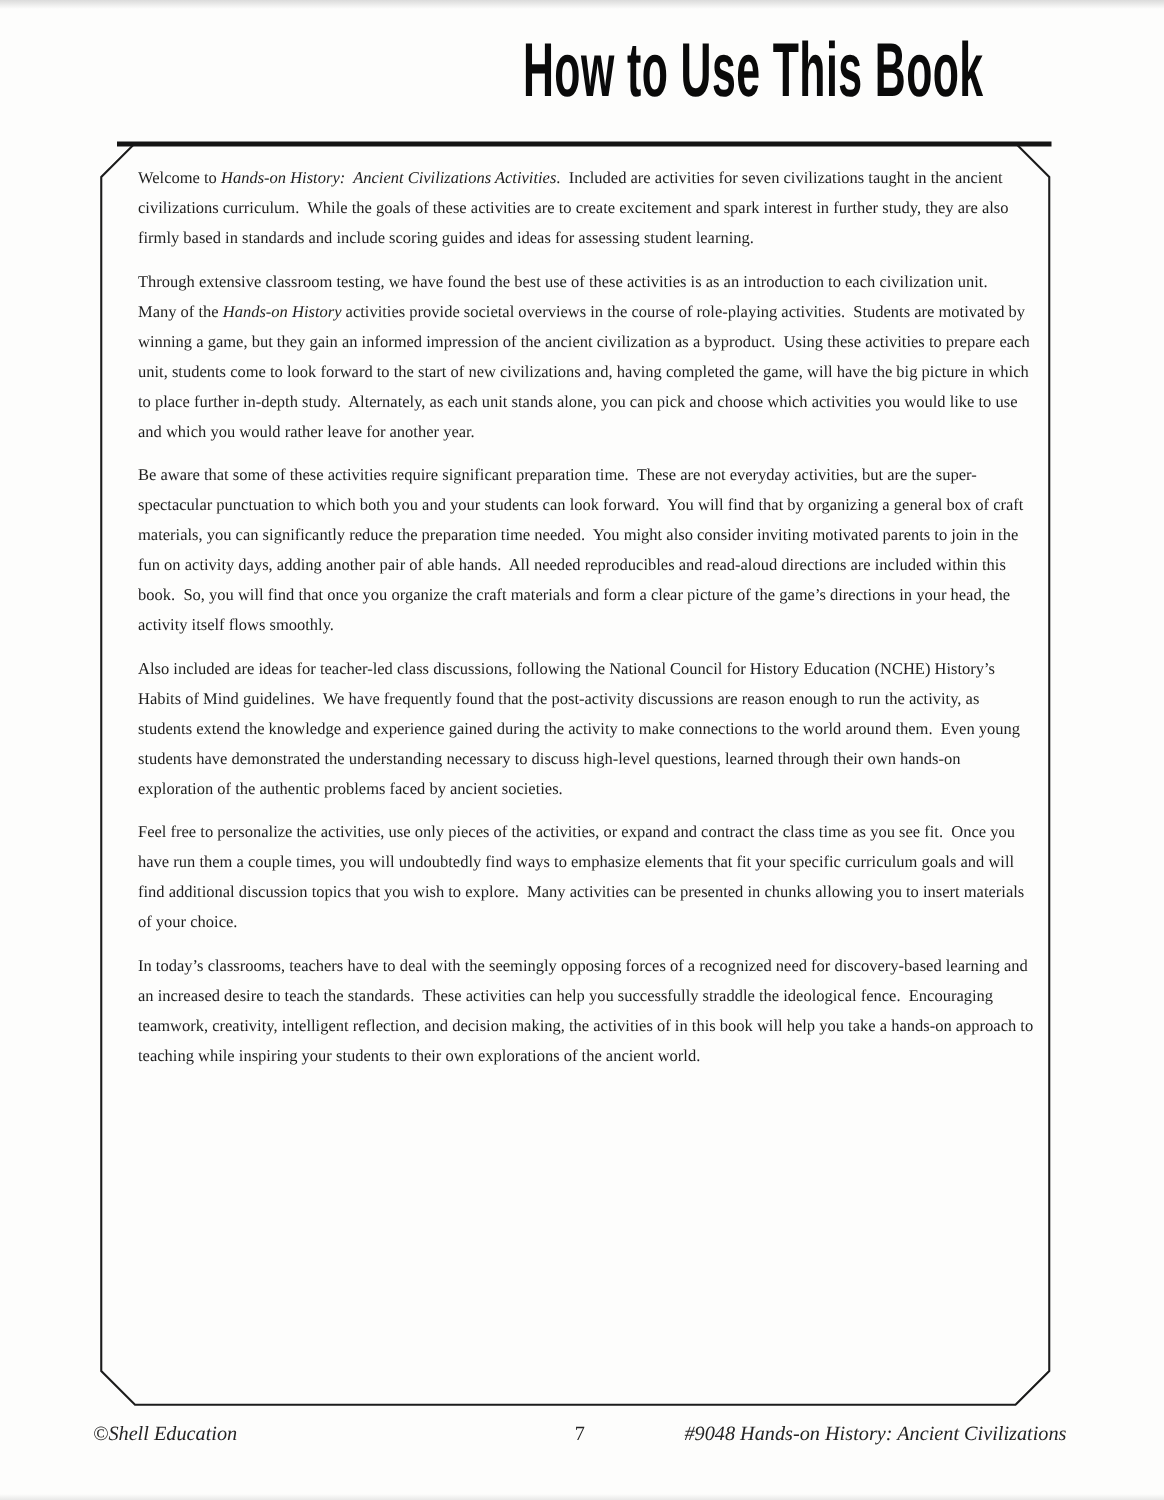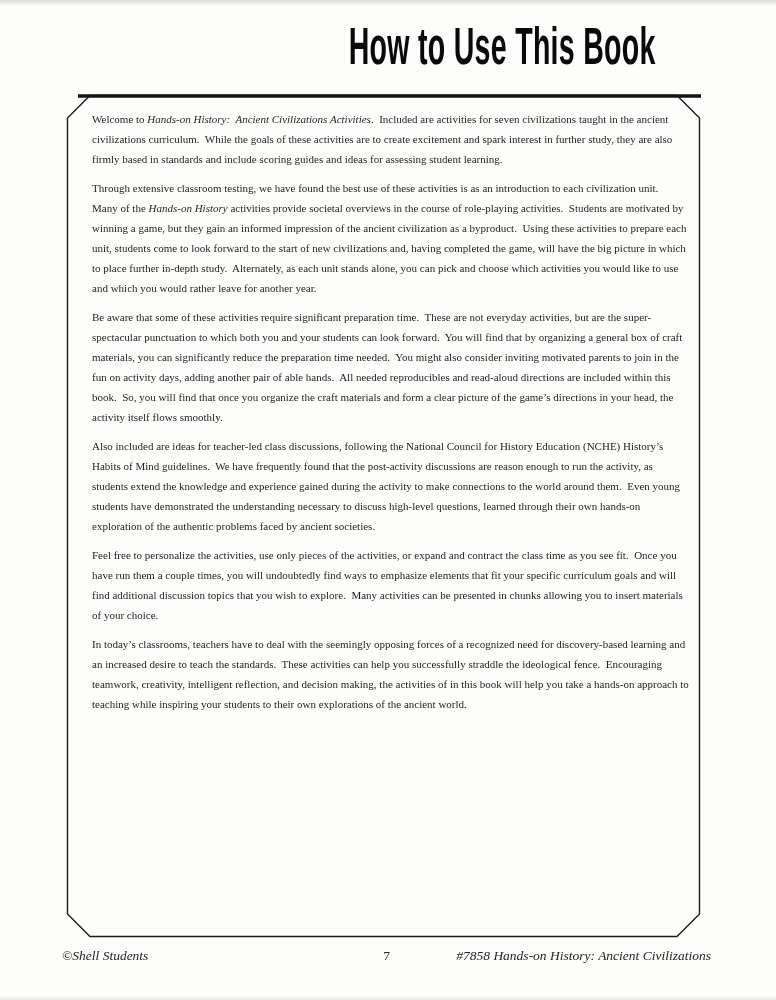--- a/index.html
+++ b/index.html
@@ -101,18 +101,18 @@
     <p><span>Welcome to </span><span class="it">Hands-on History:  Ancient Civilizations Activities</span><span>.  Included are activities for seven civilizations taught in the ancient civilizations curriculum.  While the goals of these activities are to create excitement and spark interest in further study, they are also firmly based in standards and include scoring guides and ideas for assessing student learning.</span></p>
     <p><span>Through extensive classroom testing, we have found the best use of these activities is as an introduction to each civilization unit.  Many of the </span><span class="it">Hands-on History</span><span> activities provide societal overviews in the course of role-playing activities.  Students are motivated by winning a game, but they gain an informed impression of the ancient civilization as a byproduct.  Using these activities to prepare each unit, students come to look forward to the start of new civilizations and, having completed the game, will have the big picture in which to place further in-depth study.  Alternately, as each unit stands alone, you can pick and choose which activities you would like to use and which you would rather leave for another year.</span></p>
     <p><span>Be aware that some of these activities require significant preparation time.  These are not everyday activities, but are the super-spectacular punctuation to which both you and your students can look forward.  You will find that by organizing a general box of craft materials, you can significantly reduce the preparation time needed.  You might also consider inviting motivated parents to join in the fun on activity days, adding another pair of able hands.  All needed reproducibles and read-aloud directions are included within this book.  So, you will find that once you organize the craft materials and form a clear picture of the game’s directions in your head, the activity itself flows smoothly.</span></p>
     <p><span>Also included are ideas for teacher-led class discussions, following the National Council for History Education (NCHE) History’s Habits of Mind guidelines.  We have frequently found that the post-activity discussions are reason enough to run the activity, as students extend the knowledge and experience gained during the activity to make connections to the world around them.  Even young students have demonstrated the understanding necessary to discuss high-level questions, learned through their own hands-on exploration of the authentic problems faced by ancient societies.</span></p>
     <p><span>Feel free to personalize the activities, use only pieces of the activities, or expand and contract the class time as you see fit.  Once you have run them a couple times, you will undoubtedly find ways to emphasize elements that fit your specific curriculum goals and will find additional discussion topics that you wish to explore.  Many activities can be presented in chunks allowing you to insert materials of your choice.</span></p>
     <p><span>In today’s classrooms, teachers have to deal with the seemingly opposing forces of a recognized need for discovery-based learning and an increased desire to teach the standards.  These activities can help you successfully straddle the ideological fence.  Encouraging teamwork, creativity, intelligent reflection, and decision making, the activities of in this book will help you take a hands-on approach to teaching while inspiring your students to their own explorations of the ancient world.</span></p>
   </div>
 </div>
 
 <div class="footer">
-  <span class="footer-copyright">©Shell Students</span>
+  <span class="footer-copyright">©Shell Education</span>
   <span class="footer-page">7</span>
-  <span class="footer-book">#7858 Hands-on History:  Ancient Civilizations</span>
+  <span class="footer-book">#9048 Hands-on History:  Ancient Civilizations</span>
 </div>
 
 <div class="scan-edge-bottom"></div>
 
 </body></html>

